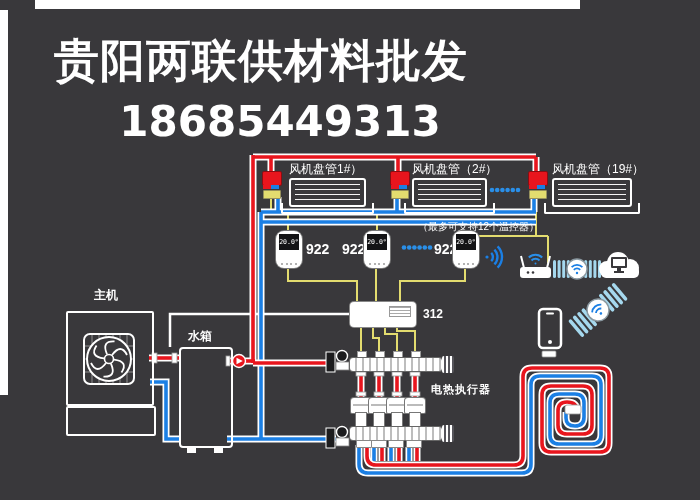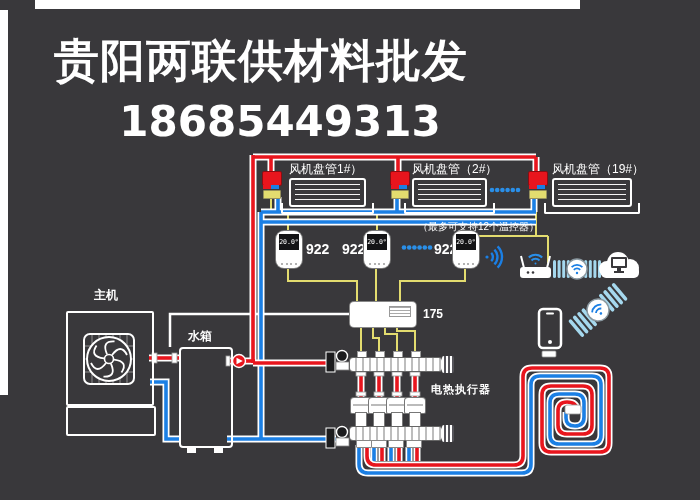--- a/index.html
+++ b/index.html
@@ -332,21 +332,21 @@
         <i></i>
         <i></i>
         <i></i>
         <i></i>
       </div>
   </div>
 
   <div class="controller">
     <div class="chip"></div>
   </div>
-  <div class="lbl small-lbl" style="left:423px;top:308px;">175</div>
+  <div class="lbl small-lbl" style="left:423px;top:308px;">312</div>
 
   <div class="lbl small-lbl" style="left:94px;top:289px;">主机</div>
   <div class="hp-box">
     <svg class="abs" style="left:15px;top:20px;" width="52" height="52" viewBox="0 0 52 52">
       <rect x="1" y="1" width="50" height="50" rx="6" fill="none" stroke="#fff" stroke-width="2"></rect>
       <g stroke="rgba(255,255,255,.45)" stroke-width="1">
         <path d="M9,2 V50 M16,2 V50 M23,2 V50 M30,2 V50 M37,2 V50 M44,2 V50"></path>
         <path d="M2,13 H50 M2,26 H50 M2,39 H50"></path>
       </g>
       <circle cx="26" cy="26" r="22" fill="#39383b" stroke="#fff" stroke-width="2"></circle>

